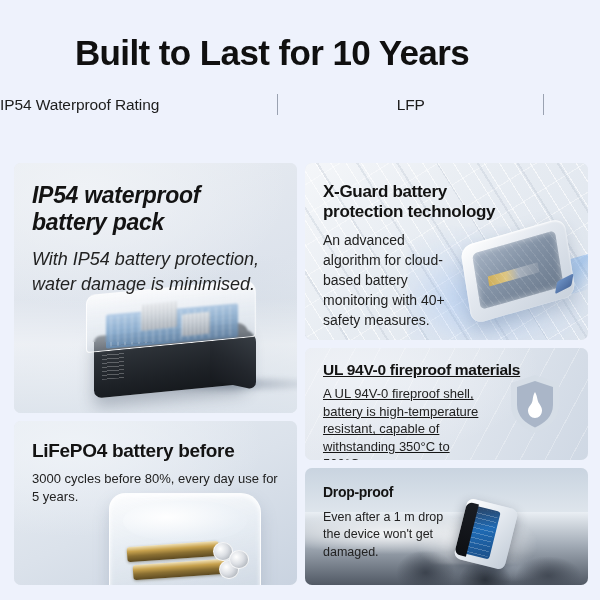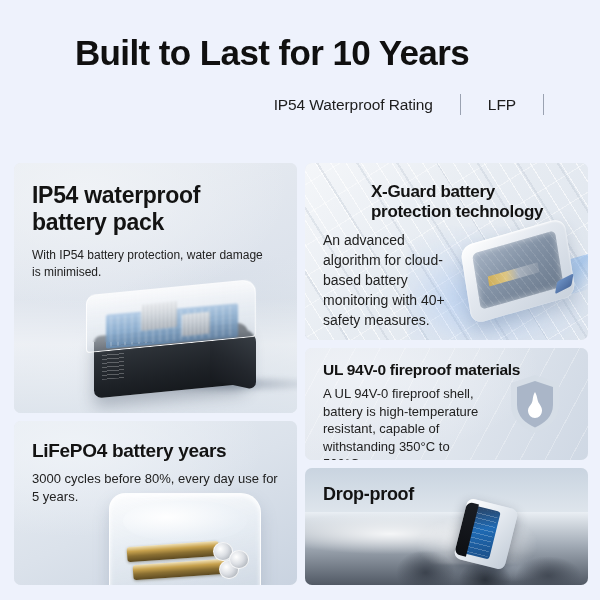--- a/index.html
+++ b/index.html
@@ -28,24 +28,23 @@
     font-weight: bold;
     letter-spacing: -0.6px;
     color: #101010;
     line-height: 1.1;
   }
 
   .subtitle-row {
     margin-top: 19px;
     display: flex;
     align-items: center;
-    justify-content: flex-end;
+    justify-content: space-between;
     gap: 27px;
     height: 26px;
-    padding-left: 12px;
   }
 
   .subtitle-text {
     font-size: 15.5px;
     color: #1d1d1d;
     letter-spacing: -0.1px;
     white-space: nowrap;
   }
 
   .divider-bar {
@@ -103,40 +102,40 @@
     color: #131313;
     letter-spacing: -0.3px;
     line-height: 1.18;
   }
   .card-desc {
     color: #222222;
     line-height: 1.38;
   }
 
   
-  .card-ip54 { height: 250px; }
+  .card-ip54 { height: 250px; font-style: italic; }
   .card-ip54 .card-title { font-size: 23px; margin-bottom: 11px; }
-  .card-ip54 .card-desc  { font-size: 12px; max-width: 232px; }
+  .card-ip54 .card-desc  { font-size: 18px; max-width: 232px; }
 
   .card-lifepo4 { height: 164px; }
   .card-lifepo4 .card-title { font-size: 19px; margin-bottom: 8px; }
   .card-lifepo4 .card-desc  { font-size: 13px; max-width: 250px; }
 
   .card-xguard { height: 177px; }
-  .card-xguard .card-title { font-size: 17px; margin-bottom: 9px; max-width: 182px; margin-left: 48px; }
+  .card-xguard .card-title { font-size: 17px; margin-bottom: 9px; max-width: 182px; }
   .card-xguard .card-desc  { font-size: 14px; max-width: 125px; line-height: 1.42; }
 
   .card-ul94 { height: 112px; }
-  .card-ul94 .card-body { padding-top: 13px; }
+  .card-ul94 .card-body { padding-top: 13px; text-decoration: underline; }
   .card-ul94 .card-title { font-size: 15.5px; margin-bottom: 6px; }
   .card-ul94 .card-desc  { font-size: 13px; max-width: 168px; line-height: 1.35; }
 
   .card-drop { height: 117px; }
   .card-drop .card-body { padding-top: 16px; }
-  .card-drop .card-title { font-size: 18px; margin-bottom: 8px; }
+  .card-drop .card-title { font-size: 14px; margin-bottom: 8px; }
   .card-drop .card-desc  { font-size: 12.5px; max-width: 130px; line-height: 1.4; }
 
   
   .art { position: absolute; inset: 0; z-index: 1; pointer-events: none; }
 
   
   .ip54-bg {
     background:
       radial-gradient(120% 80% at 25% 10%, #eff2f6 0%, rgba(239,242,246,0) 60%),
       radial-gradient(90% 70% at 80% 85%, #cfd8e2 0%, rgba(207,216,226,0) 70%),
@@ -438,21 +437,21 @@
             <div class="cellbox-shell"></div>
             <div class="cellbox-glass"></div>
             <div class="cell cell-a"></div>
             <div class="cell cell-b"></div>
             <div class="cell-cap cap-a"></div>
             <div class="cell-cap cap-b"></div>
             <div class="cell-cap cap-c"></div>
           </div>
         </div>
         <div class="card-body">
-          <div class="card-title">LiFePO4 battery years</div>
+          <div class="card-title">LiFePO4 battery before</div>
           <div class="card-desc">3000 cycles before 80%, every day use for 5 years.</div>
         </div>
       </div>
     </div>
 
     <div class="col col-right">
 
       <div class="card card-xguard">
         <div class="art xguard-bg">
           <div class="xguard-lines"></div>
@@ -493,17 +492,18 @@
           <div class="drop-rocks"></div>
           <div class="drop-splash"></div>
           <div class="drop-device">
             <div class="drop-device-shell"></div>
             <div class="drop-device-core"></div>
             <div class="drop-device-dark"></div>
           </div>
         </div>
         <div class="card-body">
           <div class="card-title">Drop-proof</div>
+          <div class="card-desc">Even after a 1 m drop the device won't get damaged.</div>
         </div>
       </div>
     </div>
   </div>
 </div>
 
 </body></html>

